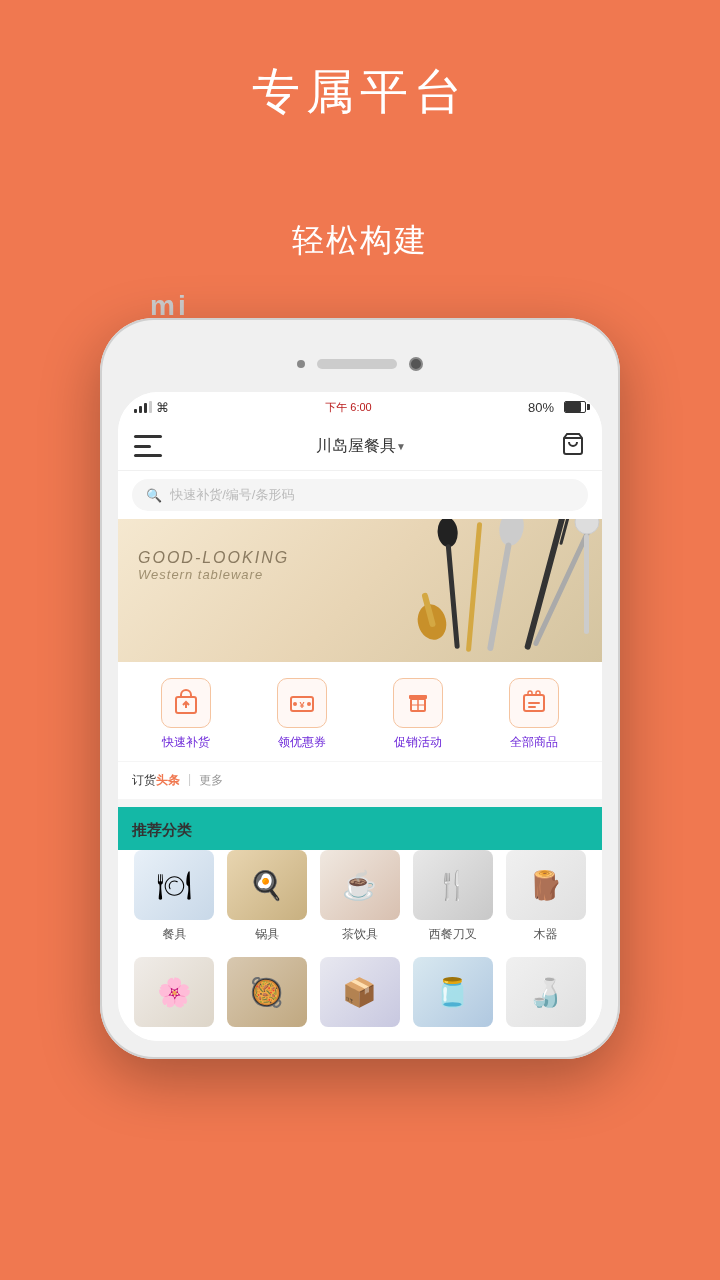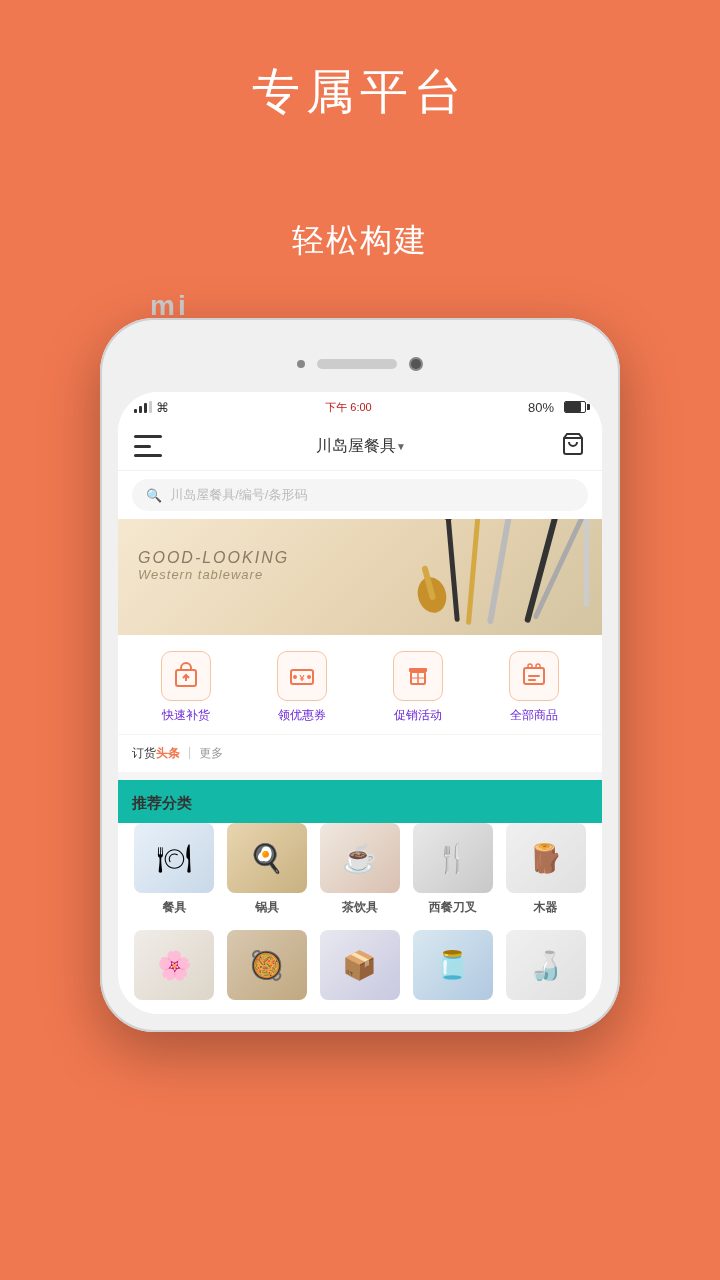--- a/index.html
+++ b/index.html
@@ -228,21 +228,21 @@
       color: #999;
     }
     .search-placeholder {
       font-size: 13px;
       color: #bbb;
     }
 
     
     .banner {
       background: linear-gradient(135deg, #f5e8d0 0%, #e8d5b5 50%, #d4c4a0 100%);
-      height: 116px;
+      height: 143px;
       margin: 0;
       position: relative;
       overflow: hidden;
       display: flex;
       align-items: center;
     }
     .banner-text {
       position: absolute;
       left: 20px;
       top: 30px;
@@ -362,21 +362,20 @@
     .category-img {
       width: 80px;
       height: 70px;
       border-radius: 8px;
       overflow: hidden;
       background: #f0f0f0;
     }
     .category-label {
       font-size: 12px;
       color: #555;
-      font-weight: bold;
     }
 
     
     .cat-tableware {
       background: linear-gradient(135deg, #e8f0f8 0%, #c8d8e8 100%);
       display: flex;
       align-items: center;
       justify-content: center;
       height: 100%;
       font-size: 28px;
@@ -490,21 +489,21 @@
             <path d="M6 2L3 6v14a2 2 0 002 2h14a2 2 0 002-2V6l-3-4z"></path>
             <line x1="3" y1="6" x2="21" y2="6"></line>
             <path d="M16 10a4 4 0 01-8 0"></path>
           </svg>
         </div>
       </div>
 
       <div class="search-bar">
         <div class="search-input-wrapper">
           <span class="search-icon">🔍</span>
-          <span class="search-placeholder">川岛屋餐具/编号/条形码</span>
+          <span class="search-placeholder">快速补货/编号/条形码</span>
         </div>
       </div>
 
       <div class="banner">
         <div class="banner-text">
           <div class="banner-title">GOOD-LOOKING</div>
           <div class="banner-subtitle">Western tableware</div>
         </div>
 
         <div class="banner-cutlery">

